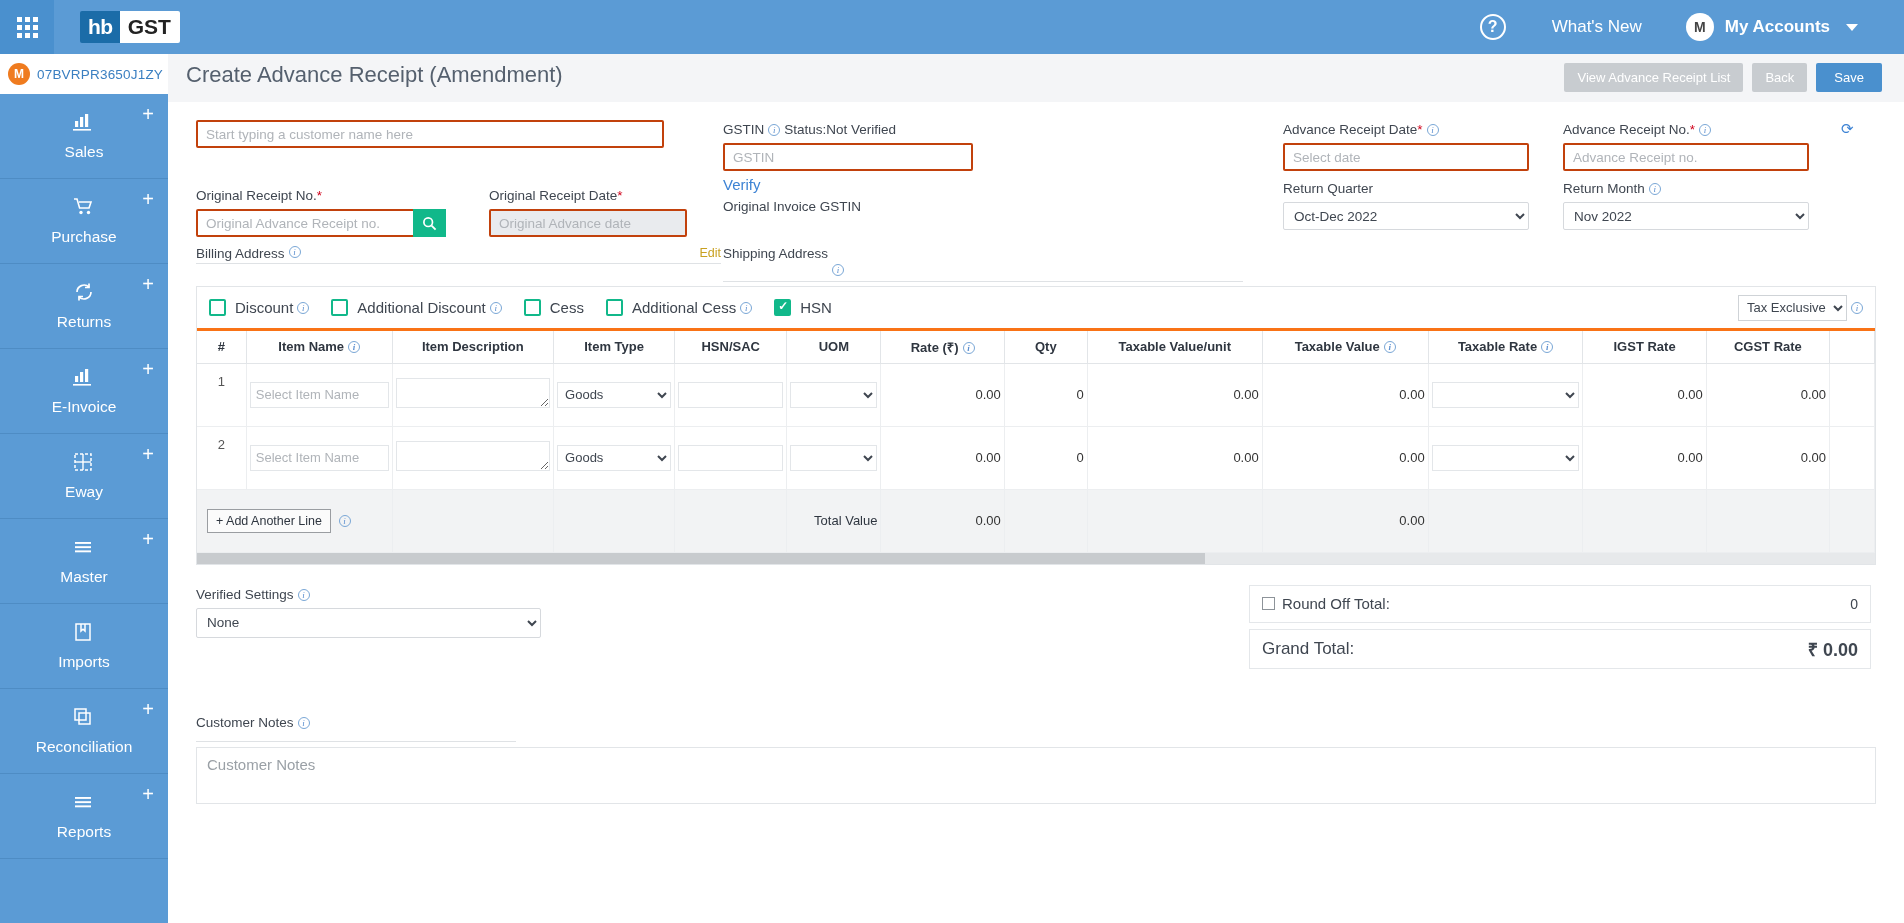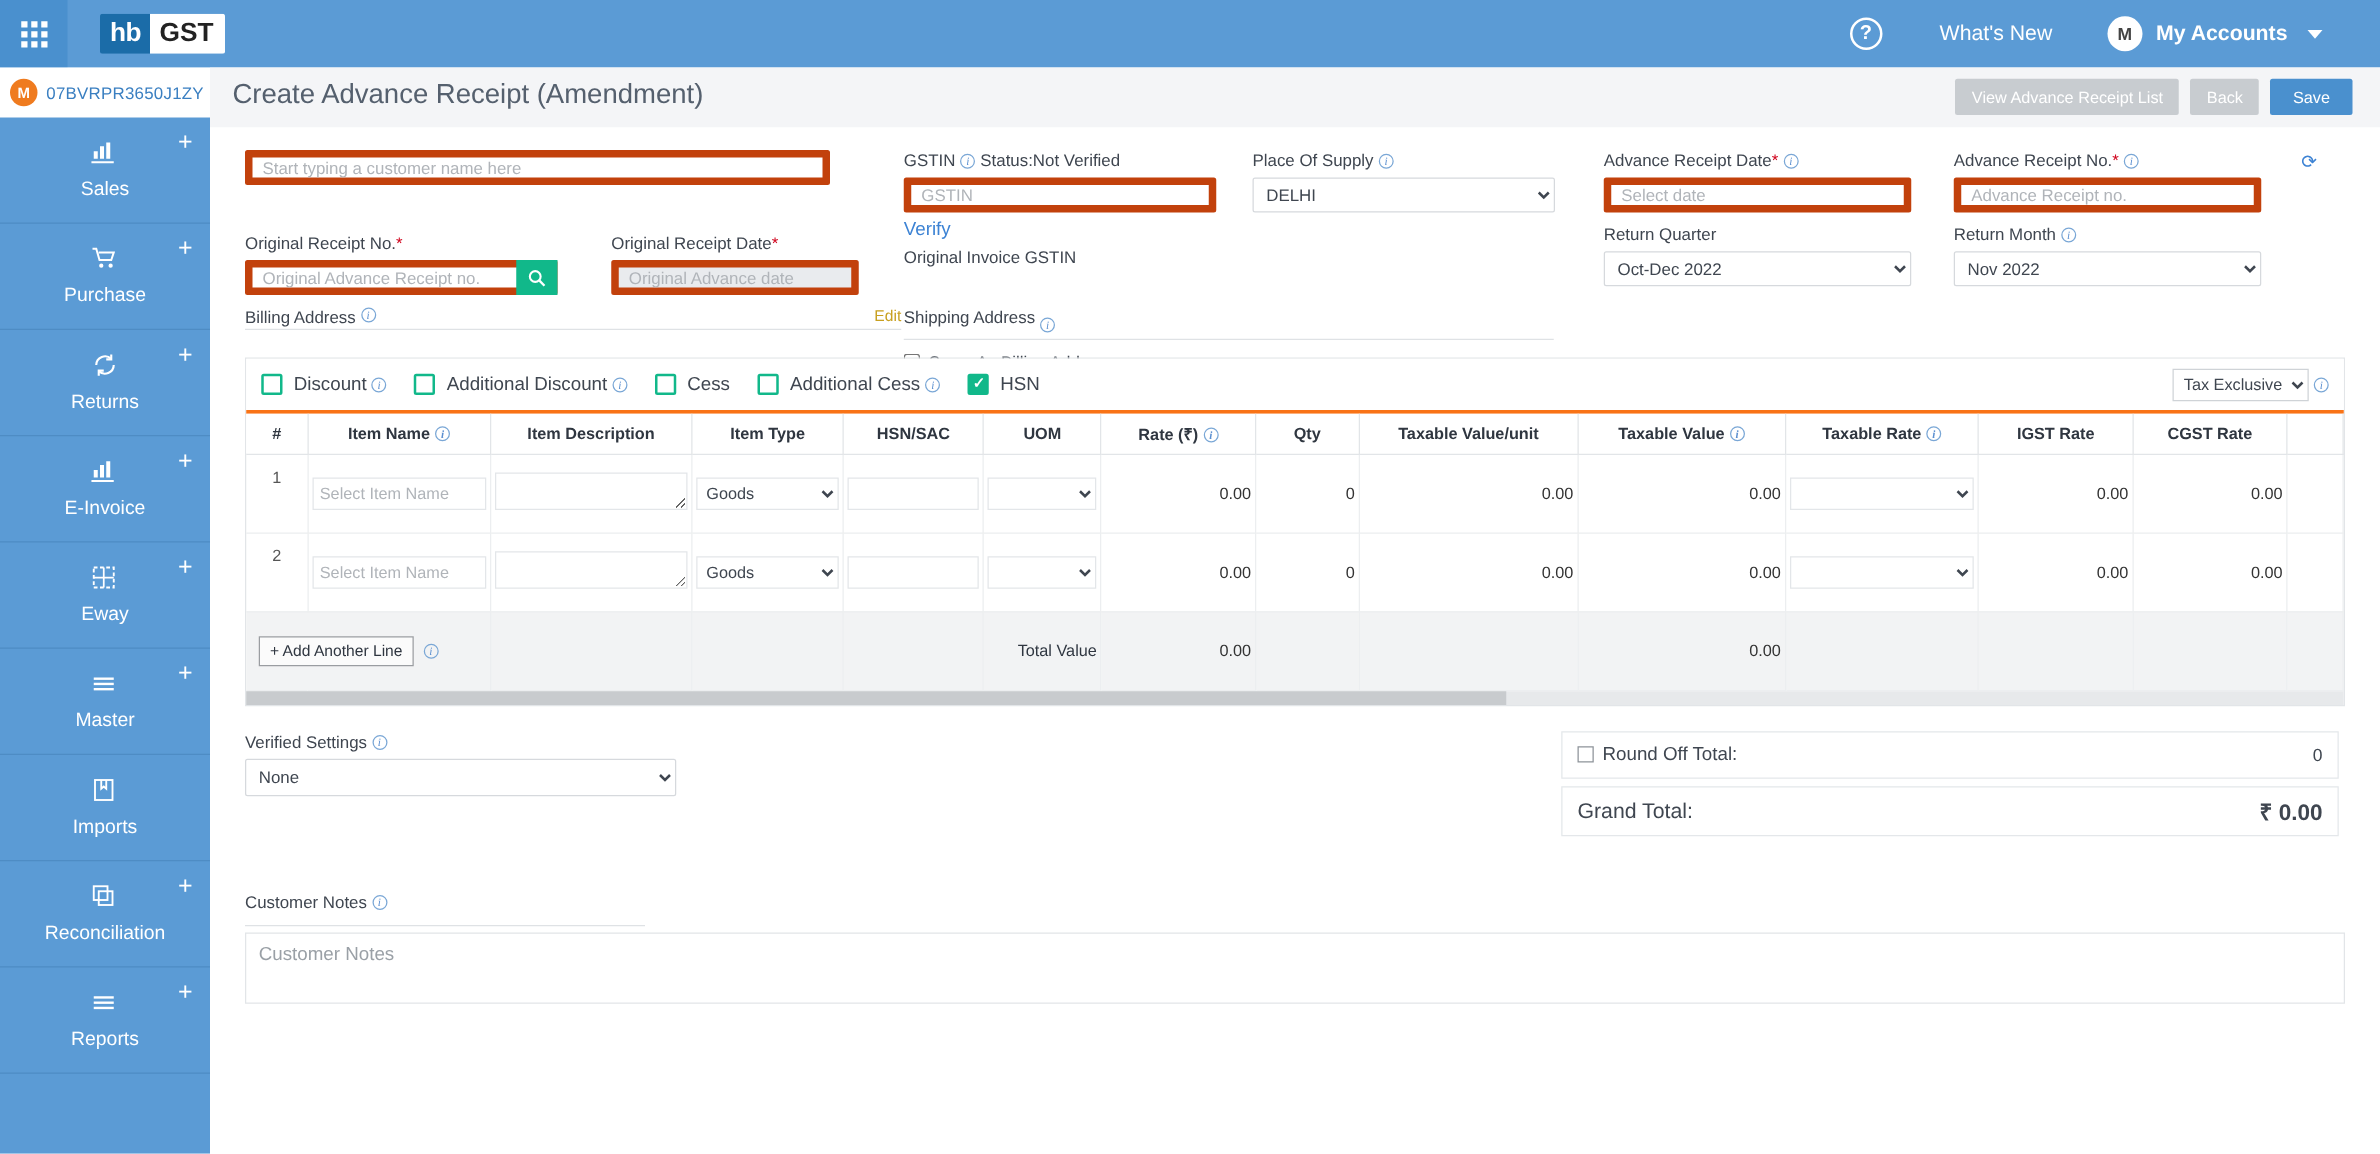--- a/index.html
+++ b/index.html
@@ -117,21 +117,21 @@
     font-size: 13.5px; color: #3f4650; display: inline-block; margin-bottom: 6px;
   }
   .req { color: #d0021b; }
   .info {
     display: inline-block; width: 12px; height: 12px; border: 1px solid #7aa7d6;
     border-radius: 50%; color: #5b8fd0; font-size: 9px; line-height: 10px;
     text-align: center; vertical-align: 1px; margin-left: 4px;
     font-family: "Liberation Serif", serif; font-style: italic; cursor: pointer;
   }
   .inp {
-    width: 100%; height: 28px; border: 6px solid #c2410c; border-radius: 2px;
+    width: 100%; height: 28px; border: 2px solid #c2410c; border-radius: 2px;
     padding: 0 8px; font-size: 13.5px; color: #333;
     font-family: "Liberation Sans", sans-serif; background: #fff; outline: none;
   }
   .inp::placeholder { color: #b0b4b9; }
   .inp[disabled] { background: #e9ebee; }
   .sel {
     width: 100%; height: 28px; border: 1px solid #d6d9dd; border-radius: 2px;
     padding: 0 6px; font-size: 13.5px; color: #3f4650; background: #fff;
     font-family: "Liberation Sans", sans-serif; outline: none;
   }
@@ -428,28 +428,20 @@
 
       <div class="fld" style="left:527px;top:0;width:250px;">
         <div>
           <span class="lbl">GSTIN</span><span class="info">i</span><span class="lbl" style="margin-left:4px;">Status:Not Verified</span>
         </div>
         <input class="inp" placeholder="GSTIN" style="">
         <div style="margin-top:5px;" class="verify-link">Verify</div>
         <div class="lbl" style="margin-top:6px;">Original Invoice GSTIN</div>
       </div>
 
-      <div class="fld" style="left:806px;top:0;width:242px;">
-        <div>
-          <span class="lbl">Place Of Supply</span><span class="info">i</span>
-        </div>
-        <select class="sel">
-          <option>DELHI</option>
-        </select>
-      </div>
 
       <div class="fld" style="left:1087px;top:0;width:246px;">
         <div>
           <span class="lbl">Advance Receipt Date</span><span class="lbl req">*</span><span class="info">i</span>
         </div>
         <input class="inp" placeholder="Select date" style="">
         <div class="lbl" style="margin-top:10px;">Return Quarter</div>
         <select class="sel">
           <option>Oct-Dec 2022</option>
         </select>
@@ -496,21 +488,21 @@
         <div style="display:flex;align-items:flex-end;">
           <span class="lbl" style="margin-bottom:2px;">Billing Address</span>
             <span class="info" style="margin-bottom:5px;">i</span>
           <span class="edit-link" style="margin-left:auto;margin-bottom:3px;">Edit</span>
         </div>
         <div class="addr-line"></div>
       </div>
 
       <div class="fld" style="left:527px;top:60px;width:520px;">
         <div style="display:flex;align-items:flex-end;">
-          <span class="lbl" style="margin-bottom:10px;">Shipping Address</span>
+          <span class="lbl" style="margin-bottom:20px;">Shipping Address</span>
             <span class="info" style="margin-bottom:5px;">i</span>
         </div>
         <div class="addr-line"></div>
         <div style="margin-top:10px;display:flex;align-items:center;">
           <input type="checkbox" style="width: 13px; height: 13px; margin: 0px 7px 0px 0px;">
           <span class="lbl" style="margin:0;">Same As Billing Address</span>
         </div>
       </div>
     </div>
   </div>

